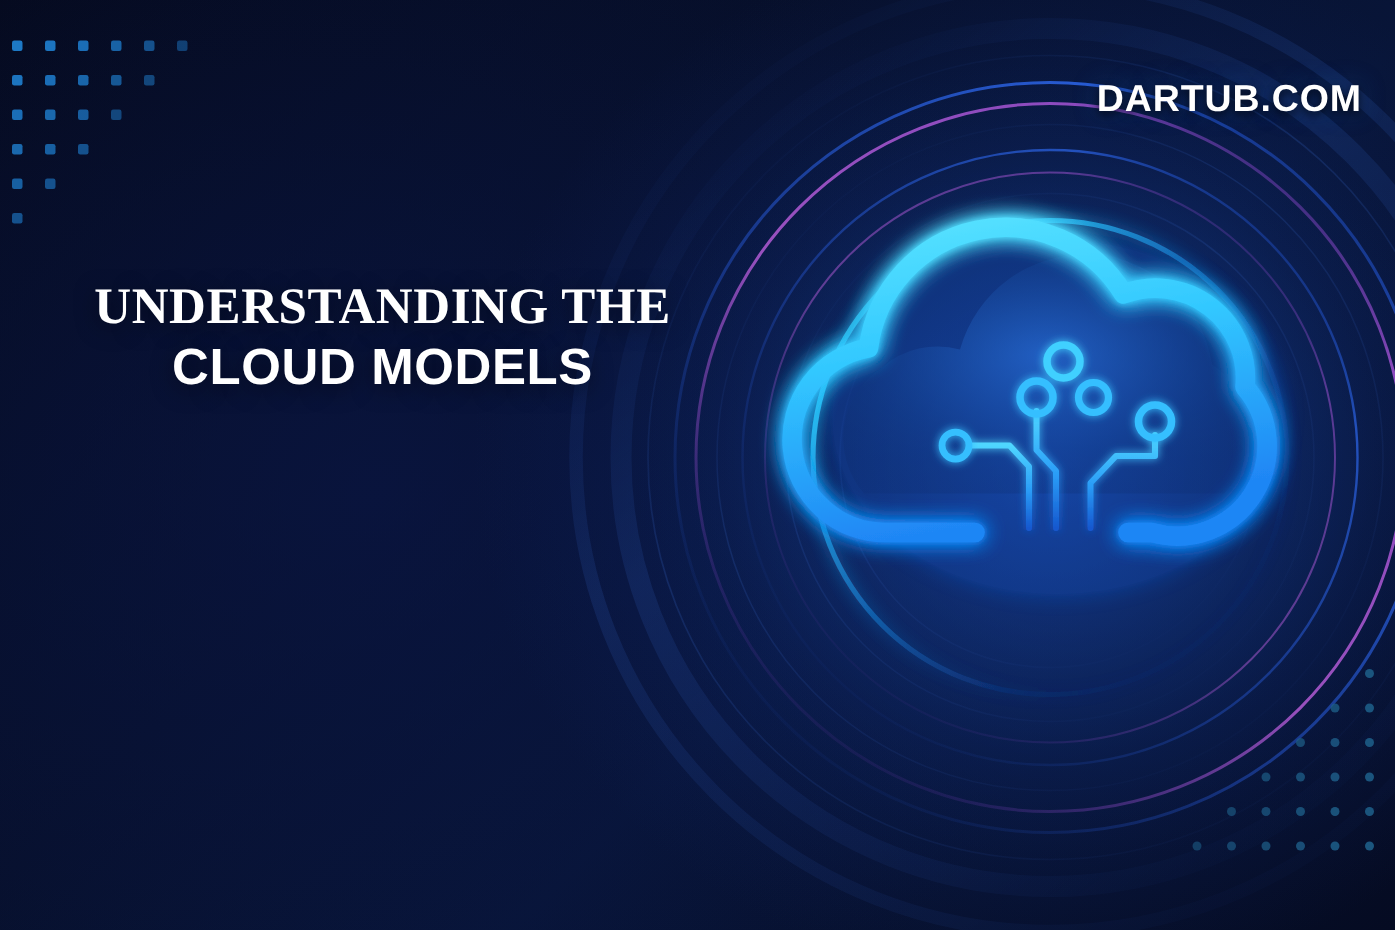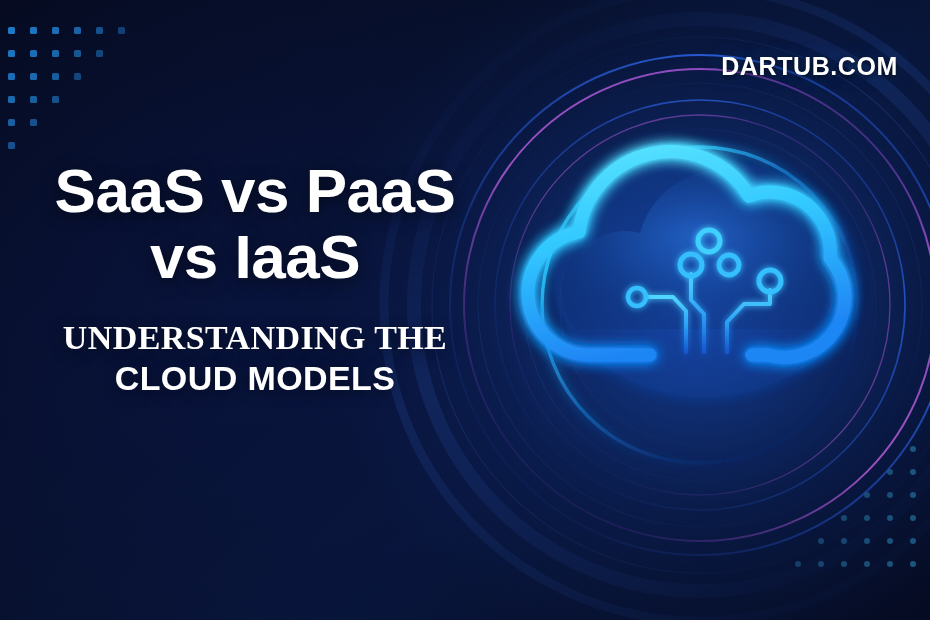--- a/index.html
+++ b/index.html
@@ -21,21 +21,21 @@
 
   
   .dot-grid{position:absolute;display:grid;}
   #dots-tl{left:8px;top:27px;grid-template-columns:repeat(6,22px);grid-auto-rows:23px;}
   #dots-tl i{width:7px;height:7px;border-radius:1.5px;background:#1f7fd0;display:block;}
   #dots-br{right:14px;bottom:36px;grid-template-columns:repeat(6,23px);grid-auto-rows:23px;}
   #dots-br i{width:6px;height:6px;border-radius:50%;background:#1d5c86;display:block;justify-self:end;}
 
   
   #watermark{
-    position:absolute;right:32px;top:52px;
+    position:absolute;right:22px;top:52px;
     color:#ffffff;
     font-size:25px;font-weight:bold;letter-spacing:0.6px;
     text-shadow:0 2px 6px rgba(0,0,0,.75), 0 0 18px rgba(40,120,220,.35);
     white-space:nowrap;
   }
 
   
   #textblock{
     position:absolute;left:0;top:158px;width:510px;
     text-align:center;
@@ -300,23 +300,19 @@
       <i style="opacity:.68"></i>
       <i style="opacity:.75"></i>
       <i style="opacity:.82"></i>
       <i style="opacity:.88"></i>
       <i style="opacity:.92"></i>
   </div>
 
   <div id="watermark">DARTUB.COM</div>
 
   <div id="textblock">
-    <h1 id="title">
-      <span class="l1">SaaS vs PaaS</span>
-      <span class="l2">vs IaaS</span>
-    </h1>
     <div id="subtitle">
       <span class="s1">UNDERSTANDING THE</span>
       <span class="s2">CLOUD MODELS</span>
     </div>
   </div>
 
 </div>
 
 </body></html>

